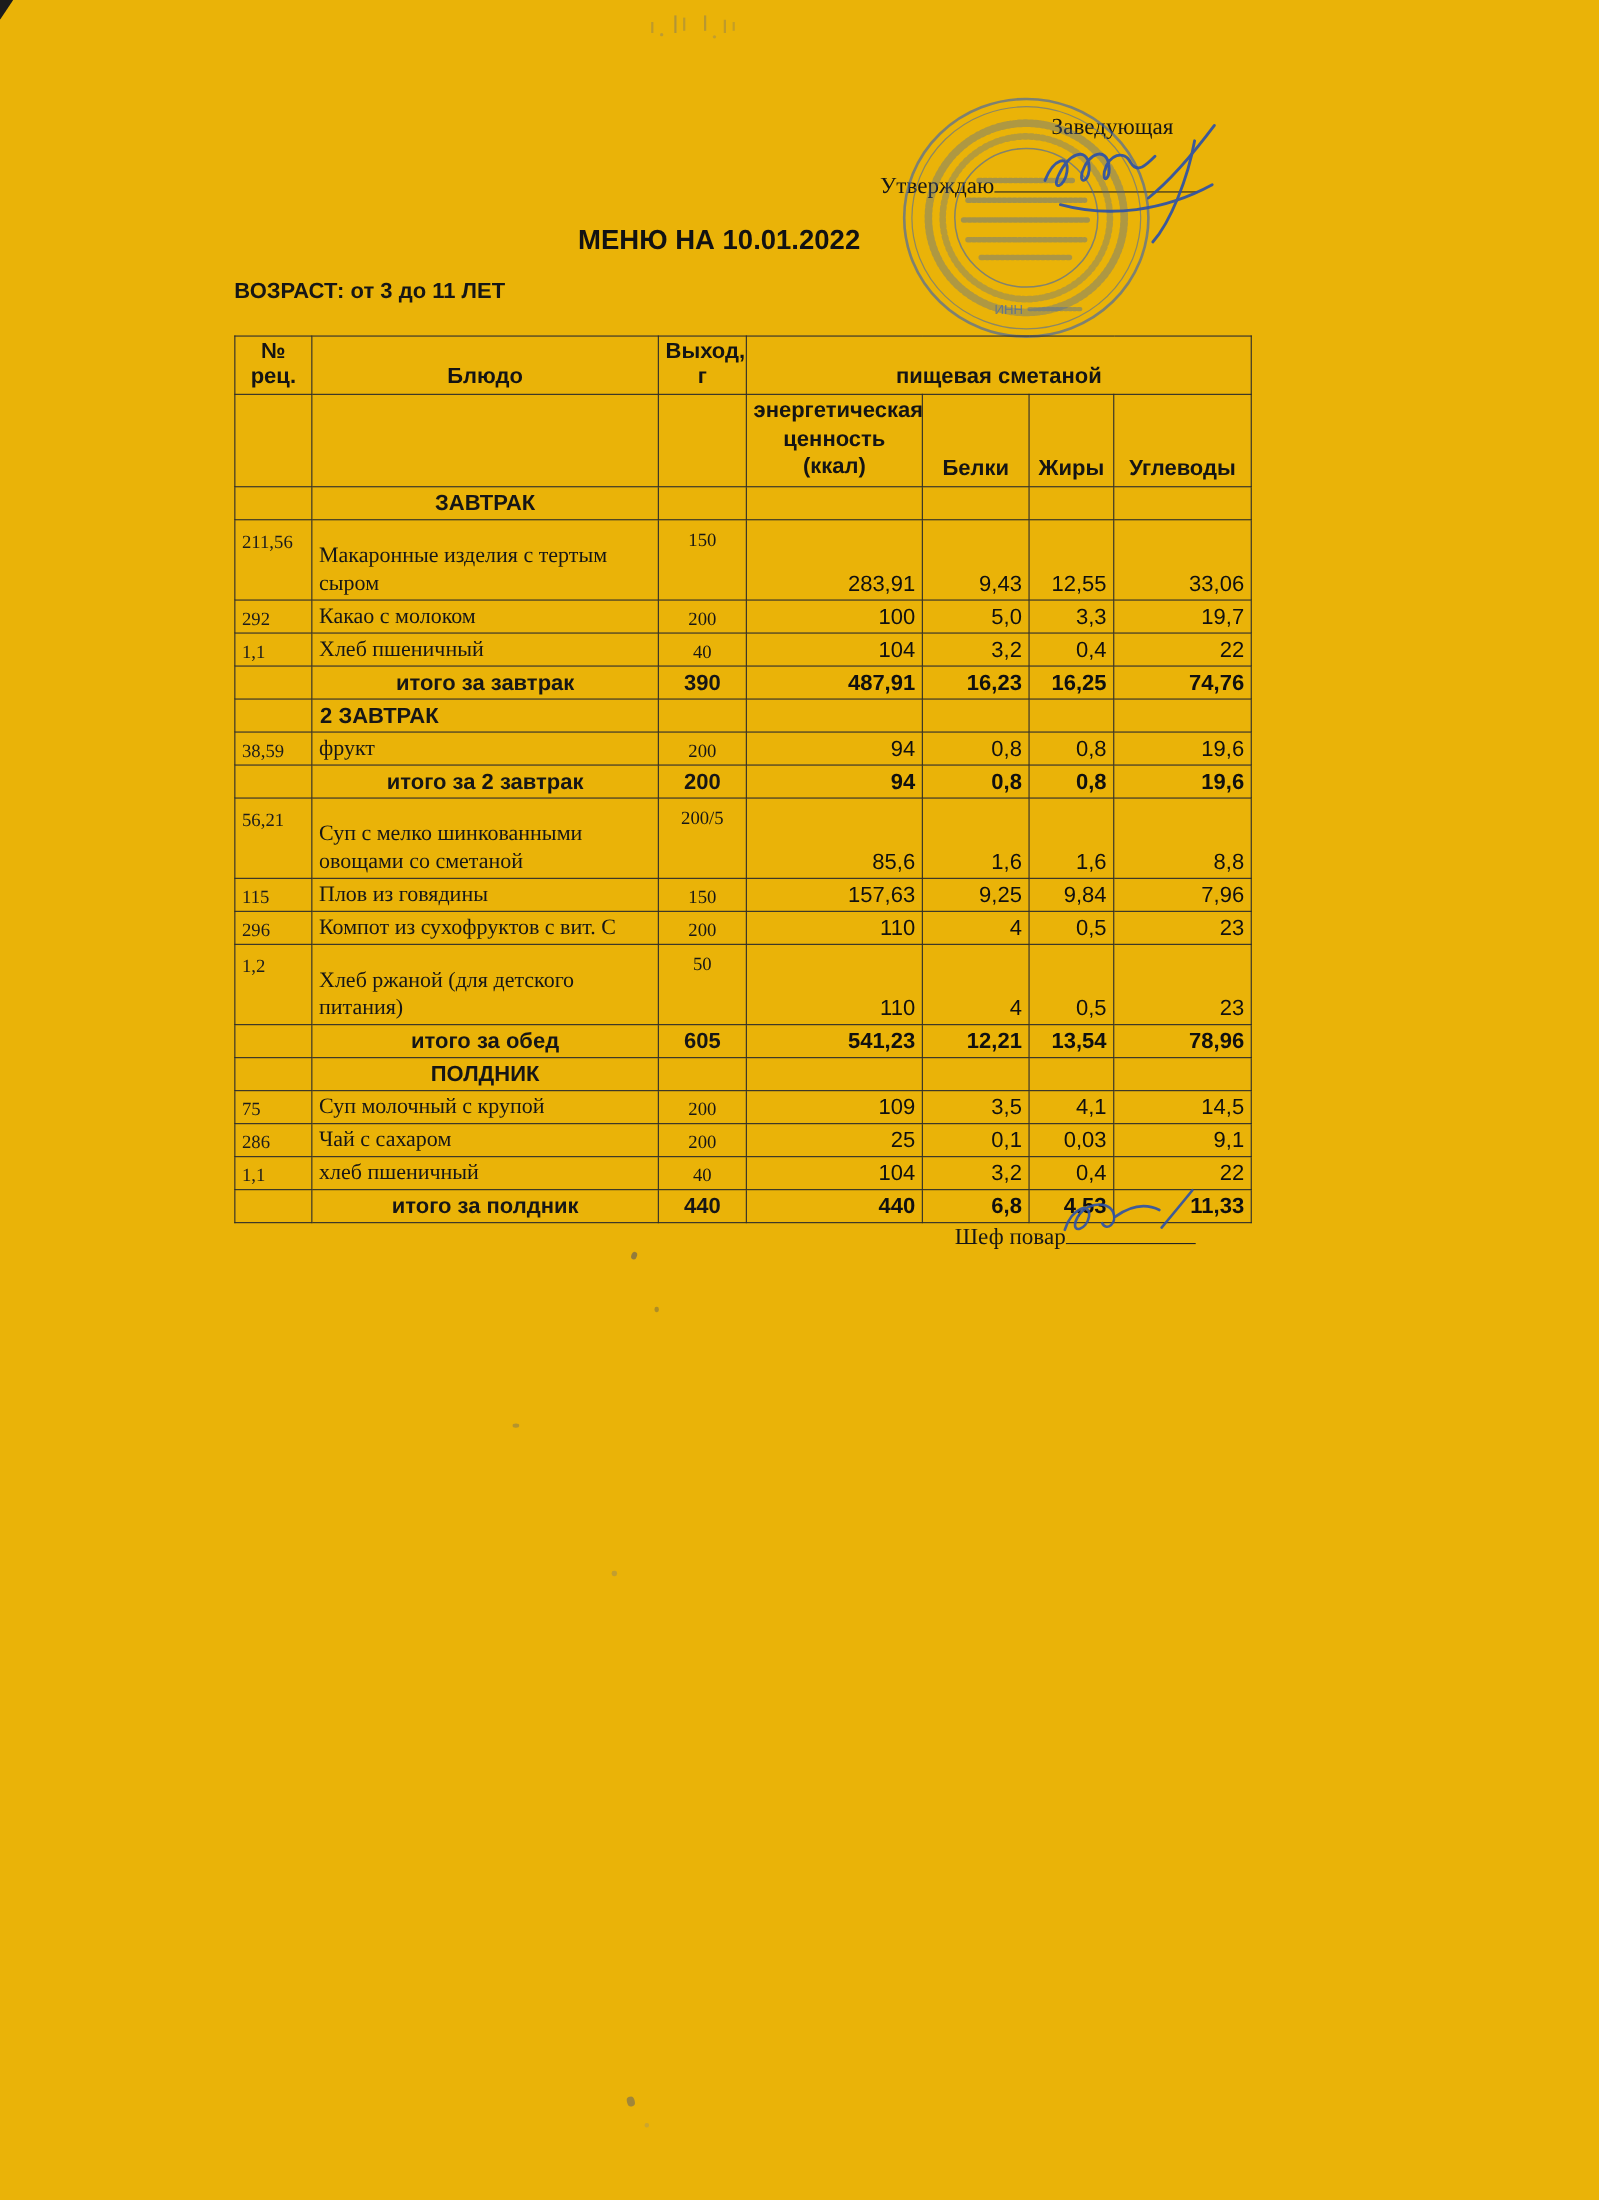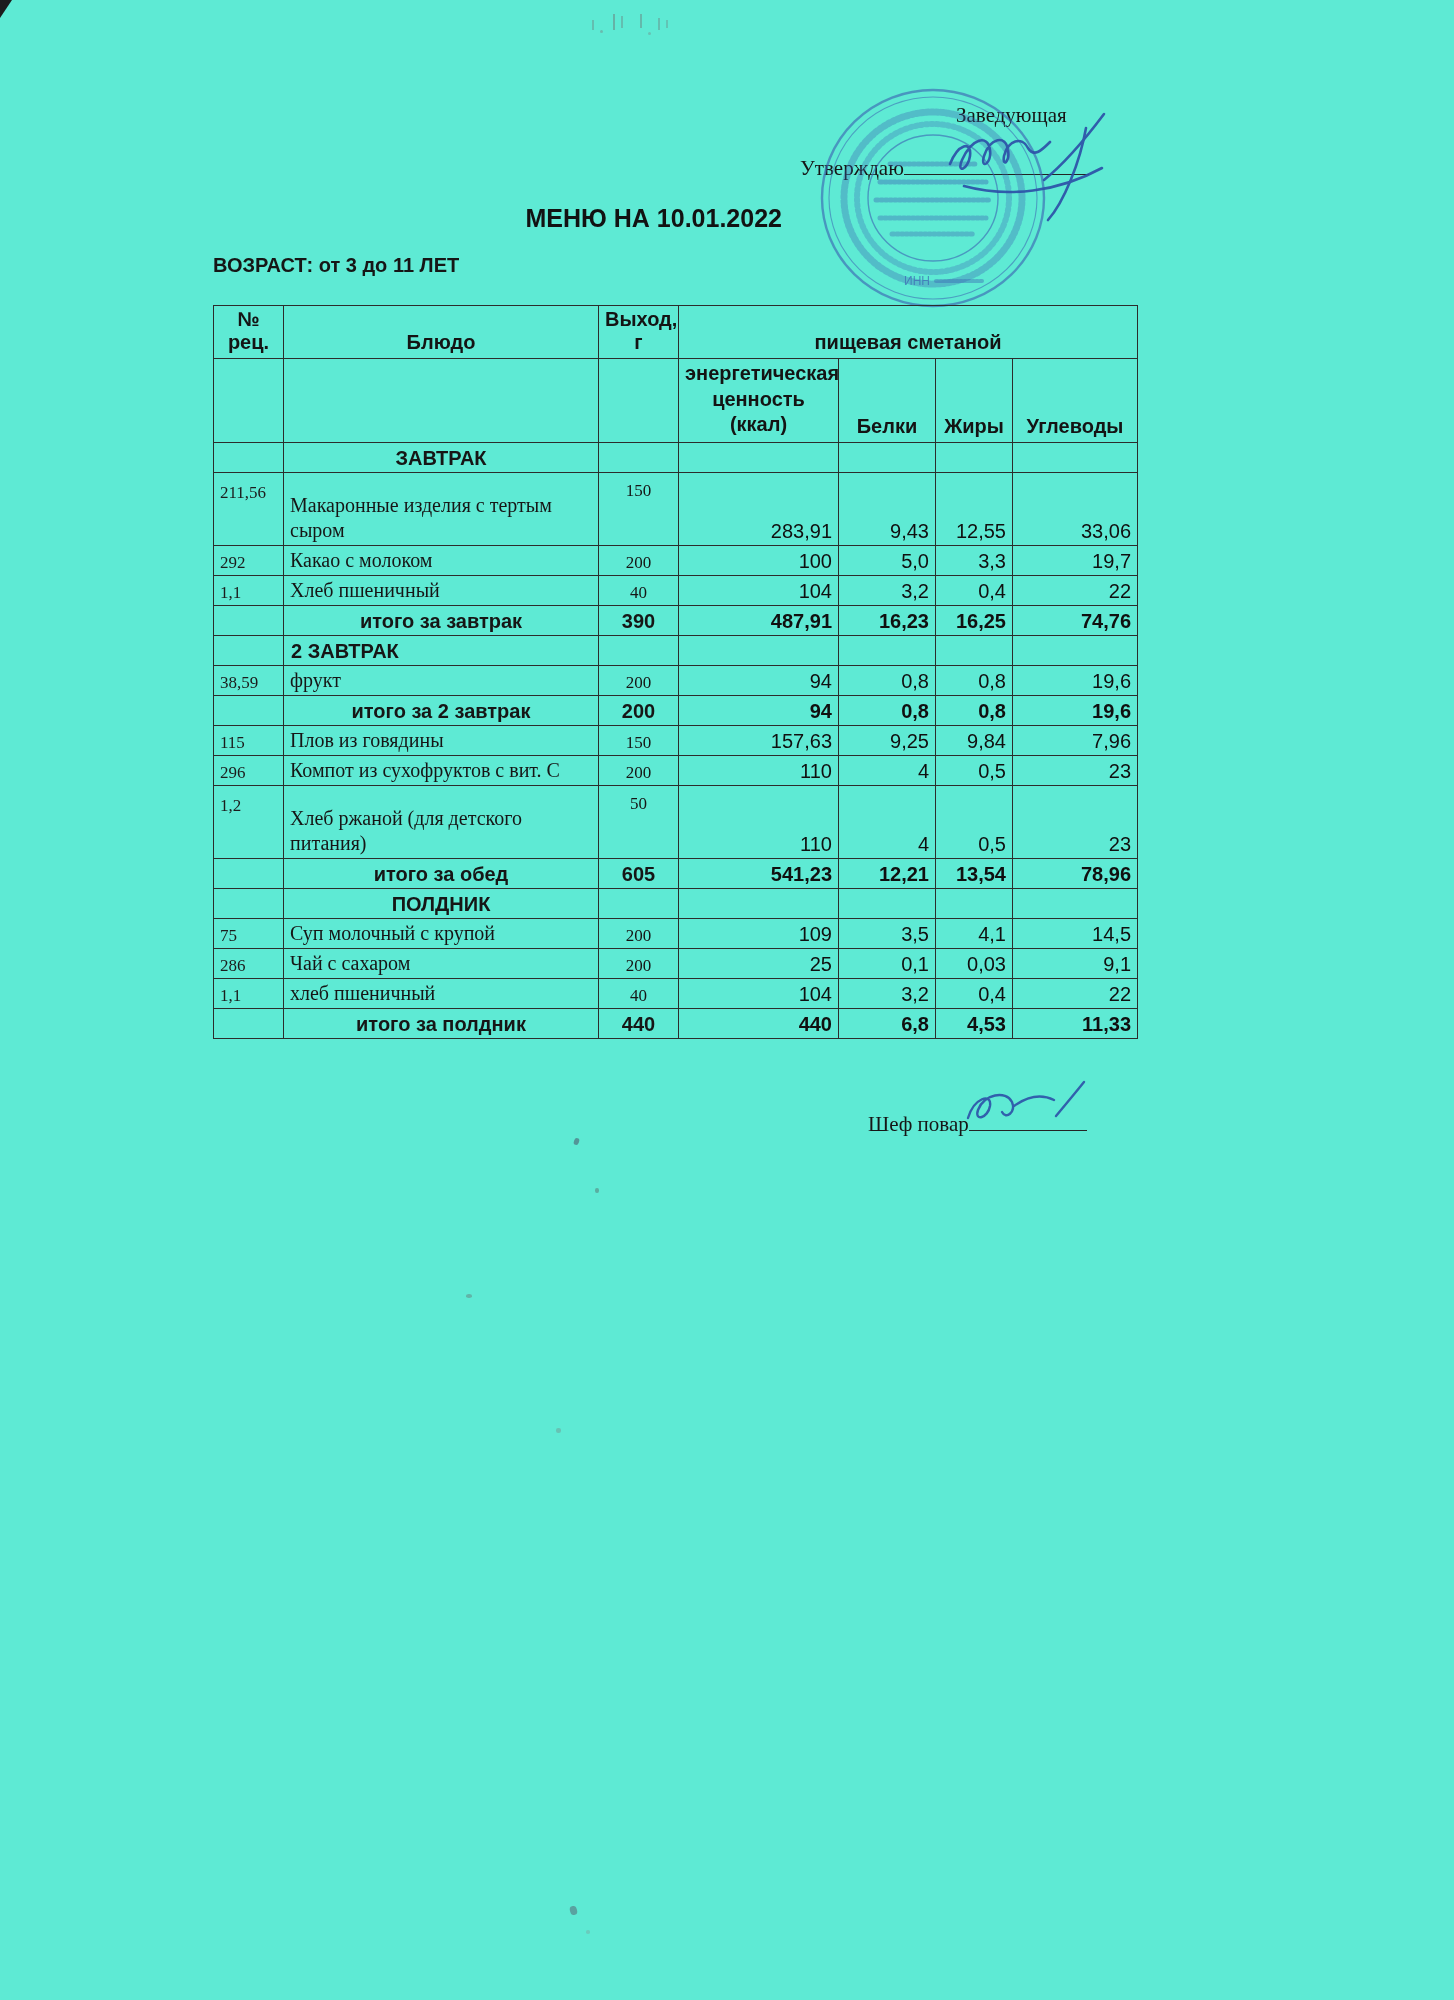--- a/index.html
+++ b/index.html
@@ -1,17 +1,17 @@
 <!DOCTYPE html>
 <html><head>
 <meta charset="utf-8">
 <style>
   html,body{margin:0;padding:0}
   body{background:#9a9a9a}
-  .page{position:relative;width:1454px;height:2000px;margin:0 auto;background:#5eead4;overflow:hidden;
+  .page{position:relative;width:1454px;height:2000px;margin:0 auto;background:#eab308;overflow:hidden;
         color:#161616;font-family:"Liberation Serif",serif}
 
   .corner{position:absolute;left:0;top:0;width:12px;height:18px;background:#1c1c1c;
           clip-path:polygon(0 0,100% 0,0 100%)}
   .tick{position:absolute;width:2px;background:#6e6e6e}
   .dot{position:absolute;border-radius:50%}
   .speck{position:absolute;border-radius:45%}
 
   .approver{position:absolute;left:956px;top:103px;font-size:21px;white-space:nowrap}
   .approve{position:absolute;left:800px;top:156px;font-size:21px;white-space:nowrap}
@@ -205,20 +205,29 @@
         </tr>
         <tr class="r-total">
           <td class="c-recipe"></td>
           <td class="c-total-label">итого за 2 завтрак</td>
           <td class="c-total-output">200</td>
           <td class="c-val total">94</td>
           <td class="c-val total">0,8</td>
           <td class="c-val total">0,8</td>
           <td class="c-val total">19,6</td>
         </tr>
+        <tr class="r-dish r-tall">
+          <td class="c-recipe">56,21</td>
+          <td class="c-dish">Суп с мелко шинкованными овощами со сметаной</td>
+          <td class="c-output">200/5</td>
+          <td class="c-val">85,6</td>
+          <td class="c-val">1,6</td>
+          <td class="c-val">1,6</td>
+          <td class="c-val">8,8</td>
+        </tr>
         <tr class="r-dish">
           <td class="c-recipe">115</td>
           <td class="c-dish">Плов из говядины</td>
           <td class="c-output">150</td>
           <td class="c-val">157,63</td>
           <td class="c-val">9,25</td>
           <td class="c-val">9,84</td>
           <td class="c-val">7,96</td>
         </tr>
         <tr class="r-dish">

